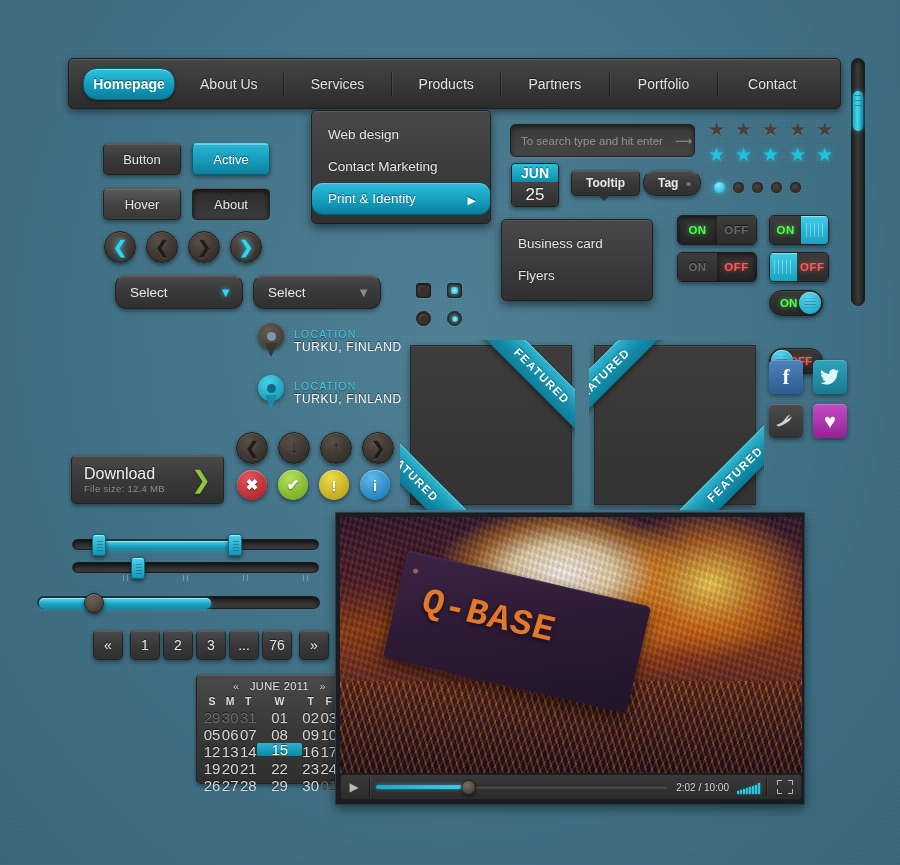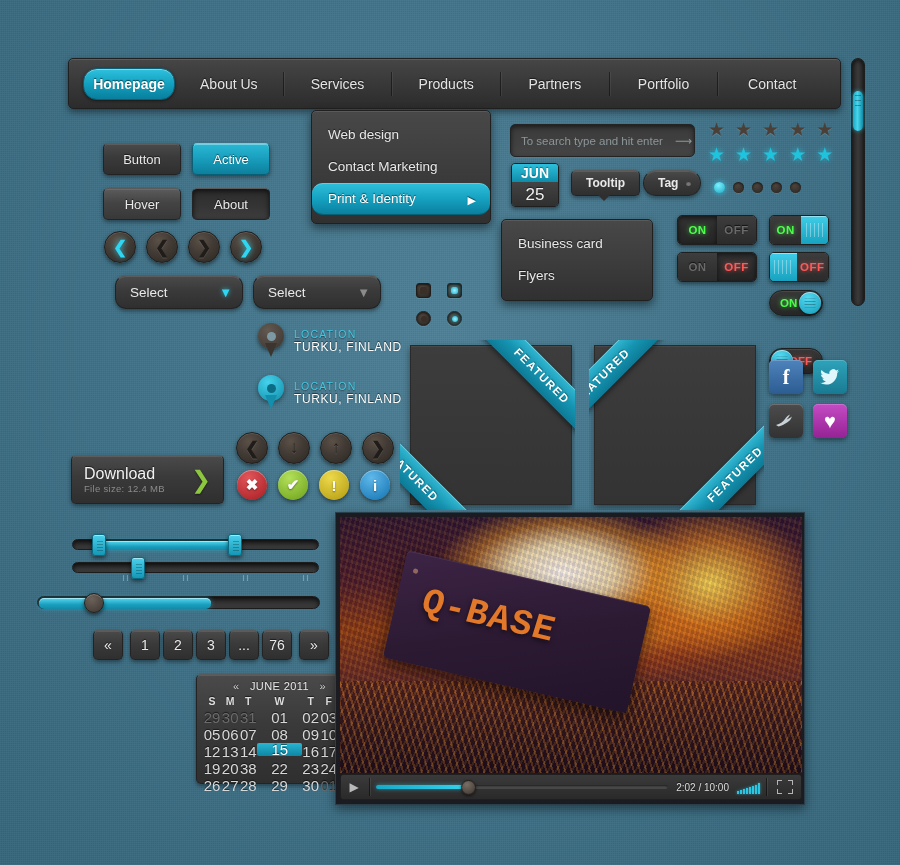--- a/index.html
+++ b/index.html
@@ -783,21 +783,21 @@
             <td>13</td>
             <td>14</td>
             <td class="sel">15</td>
             <td>16</td>
             <td>17</td>
             <td>18</td>
           </tr>
           <tr>
             <td>19</td>
             <td>20</td>
-            <td>38</td>
+            <td>21</td>
             <td>22</td>
             <td>23</td>
             <td>24</td>
             <td>25</td>
           </tr>
           <tr>
             <td>26</td>
             <td>27</td>
             <td>28</td>
             <td>29</td>

